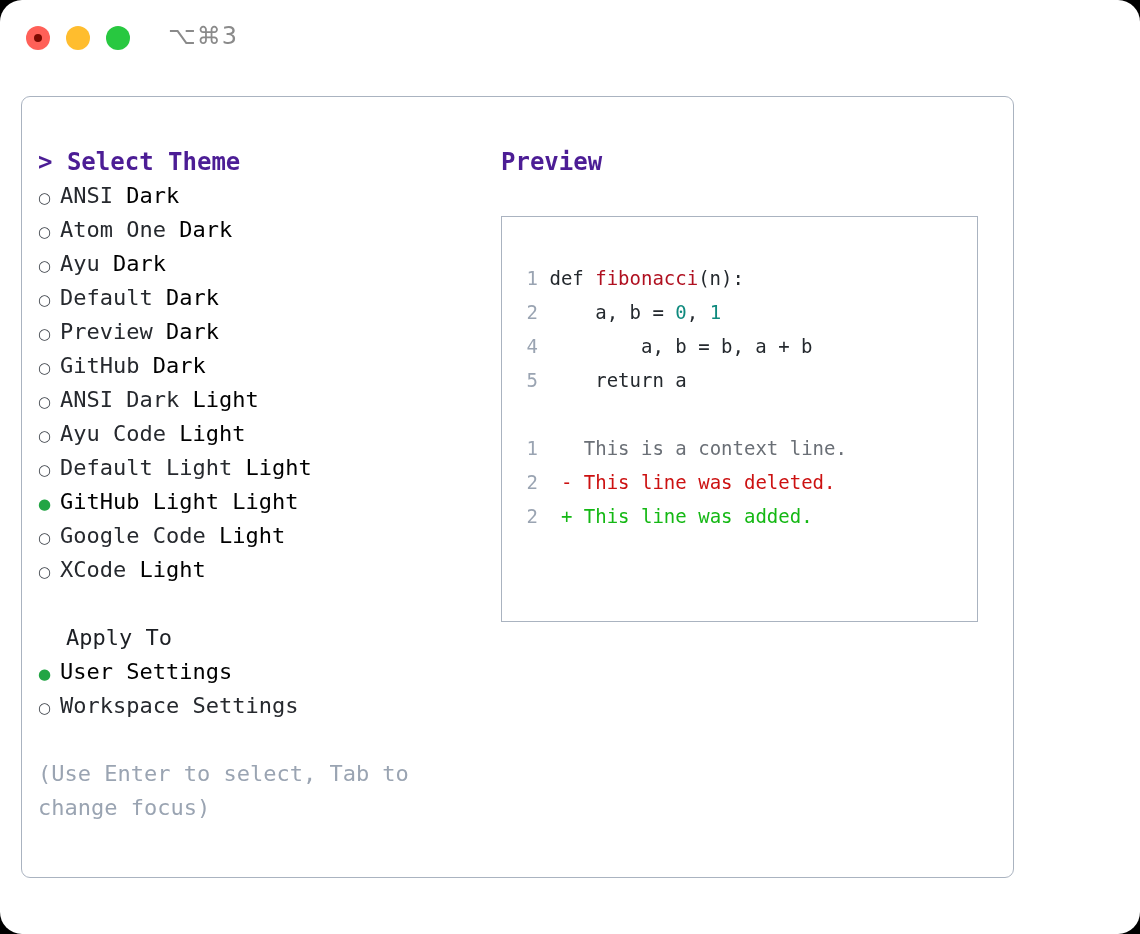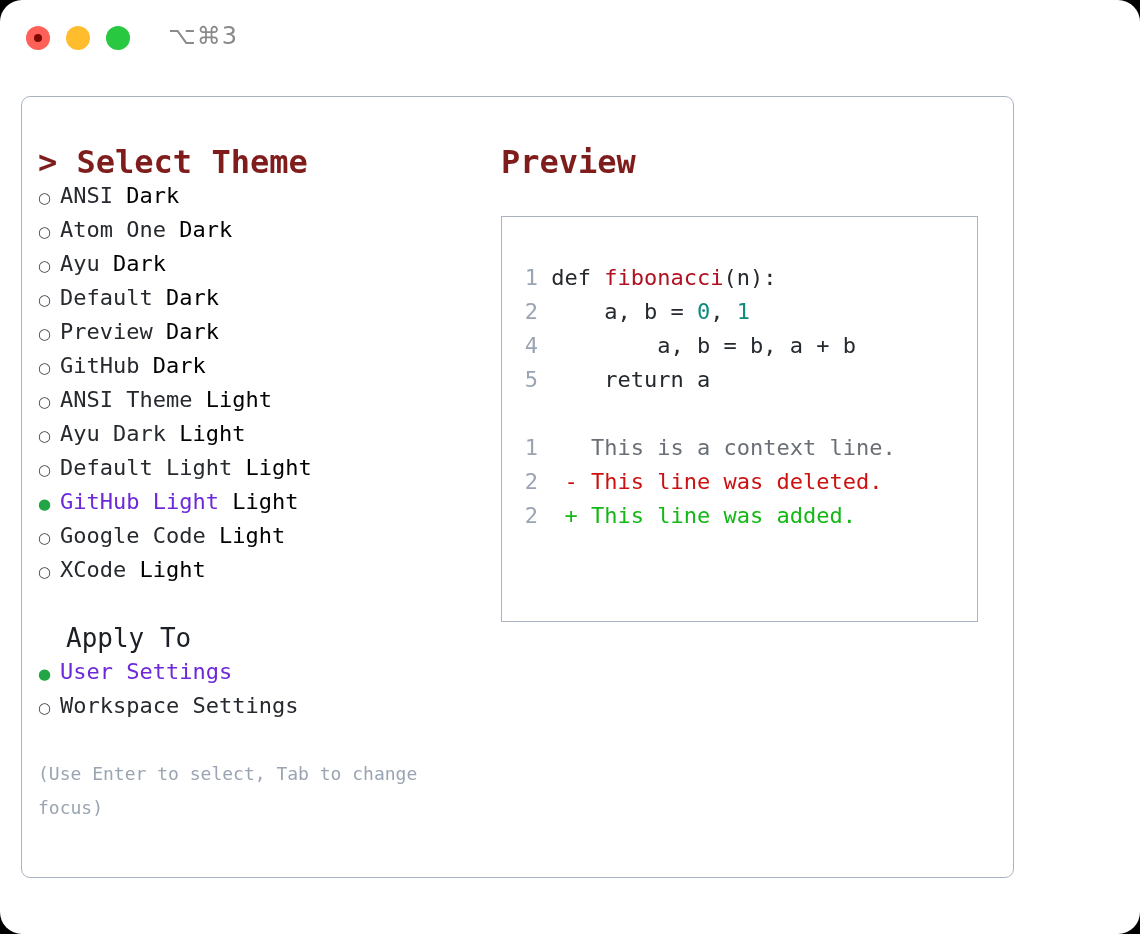--- a/index.html
+++ b/index.html
@@ -77,23 +77,23 @@
     box-sizing: border-box;
   }
 
   
   .left-col {
     position: absolute;
     left: 16px; top: 48px;
     width: 450px;
   }
   .col-title {
-    font-size: 32px;
+    font-size: 24px;
     font-weight: bold;
-    color: #7f1d1d;
+    color: #4c1d95;
     line-height: 34px;
     white-space: pre;
   }
   .theme-list { margin-top: 0; }
   .row {
     display: flex;
     align-items: baseline;
     height: 34px;
     line-height: 34px;
     font-size: 22px;
@@ -103,35 +103,35 @@
     width: 22px;
     display: inline-block;
     flex: none;
     color: #3b4048;
     font-family: "DejaVu Sans", sans-serif;
     font-size: 15px;
     line-height: 34px;
   }
   .radio.on { color: #22a544; }
   .row .label { color: #26292e; }
-  .row.selected .label { color: #6d28d9; }
+  .row.selected .label { color: #000000; }
   .row .variant { color: #000000; }
 
   .apply-section { margin-top: 34px; }
   .apply-title {
-    font-size: 26px;
+    font-size: 22px;
     line-height: 34px;
     color: #1c1f24;
     padding-left: 28px;
     white-space: pre;
     margin-top: 24px;
   }
   .hint {
     margin-top: 34px;
-    font-size: 18px;
+    font-size: 22px;
     line-height: 34px;
     color: #9aa4b2;
     width: 410px;
     white-space: pre-wrap;
   }
 
   
   .right-col {
     position: absolute;
     left: 479px; top: 48px;
@@ -140,21 +140,21 @@
   .preview-box {
     margin-top: 37px;
     width: 477px;
     height: 406px;
     border: 1.6px solid #aab3c0;
     box-sizing: border-box;
     background: #ffffff;
     padding: 44px 0 0 14px;
   }
   .code-line {
-    font-size: 22px;
+    font-size: 19px;
     line-height: 34px;
     white-space: pre;
     color: #24292e;
   }
   .lnum {
     color: #9aa4b2;
     display: inline-block;
     width: 22px;
     text-align: right;
   }
@@ -184,22 +184,22 @@
 
     <div class="left-col">
       <div class="col-title">&gt; Select Theme</div>
       <div class="theme-list" id="theme-list">
           <div class="row"><span class="radio">○</span><span class="label">ANSI</span><span class="variant"> Dark</span></div>
           <div class="row"><span class="radio">○</span><span class="label">Atom One</span><span class="variant"> Dark</span></div>
           <div class="row"><span class="radio">○</span><span class="label">Ayu</span><span class="variant"> Dark</span></div>
           <div class="row"><span class="radio">○</span><span class="label">Default</span><span class="variant"> Dark</span></div>
           <div class="row"><span class="radio">○</span><span class="label">Preview</span><span class="variant"> Dark</span></div>
           <div class="row"><span class="radio">○</span><span class="label">GitHub</span><span class="variant"> Dark</span></div>
-          <div class="row"><span class="radio">○</span><span class="label">ANSI Theme</span><span class="variant"> Light</span></div>
-          <div class="row"><span class="radio">○</span><span class="label">Ayu Dark</span><span class="variant"> Light</span></div>
+          <div class="row"><span class="radio">○</span><span class="label">ANSI Dark</span><span class="variant"> Light</span></div>
+          <div class="row"><span class="radio">○</span><span class="label">Ayu Code</span><span class="variant"> Light</span></div>
           <div class="row"><span class="radio">○</span><span class="label">Default Light</span><span class="variant"> Light</span></div>
           <div class="row selected"><span class="radio on">●</span><span class="label">GitHub Light</span><span class="variant"> Light</span></div>
           <div class="row"><span class="radio">○</span><span class="label">Google Code</span><span class="variant"> Light</span></div>
           <div class="row"><span class="radio">○</span><span class="label">XCode</span><span class="variant"> Light</span></div>
         </div>
 
       <div class="apply-section">
         <div class="apply-title">Apply To</div>
         <div id="apply-list">
             <div class="row selected"><span class="radio on">●</span><span class="label">User Settings</span></div>

